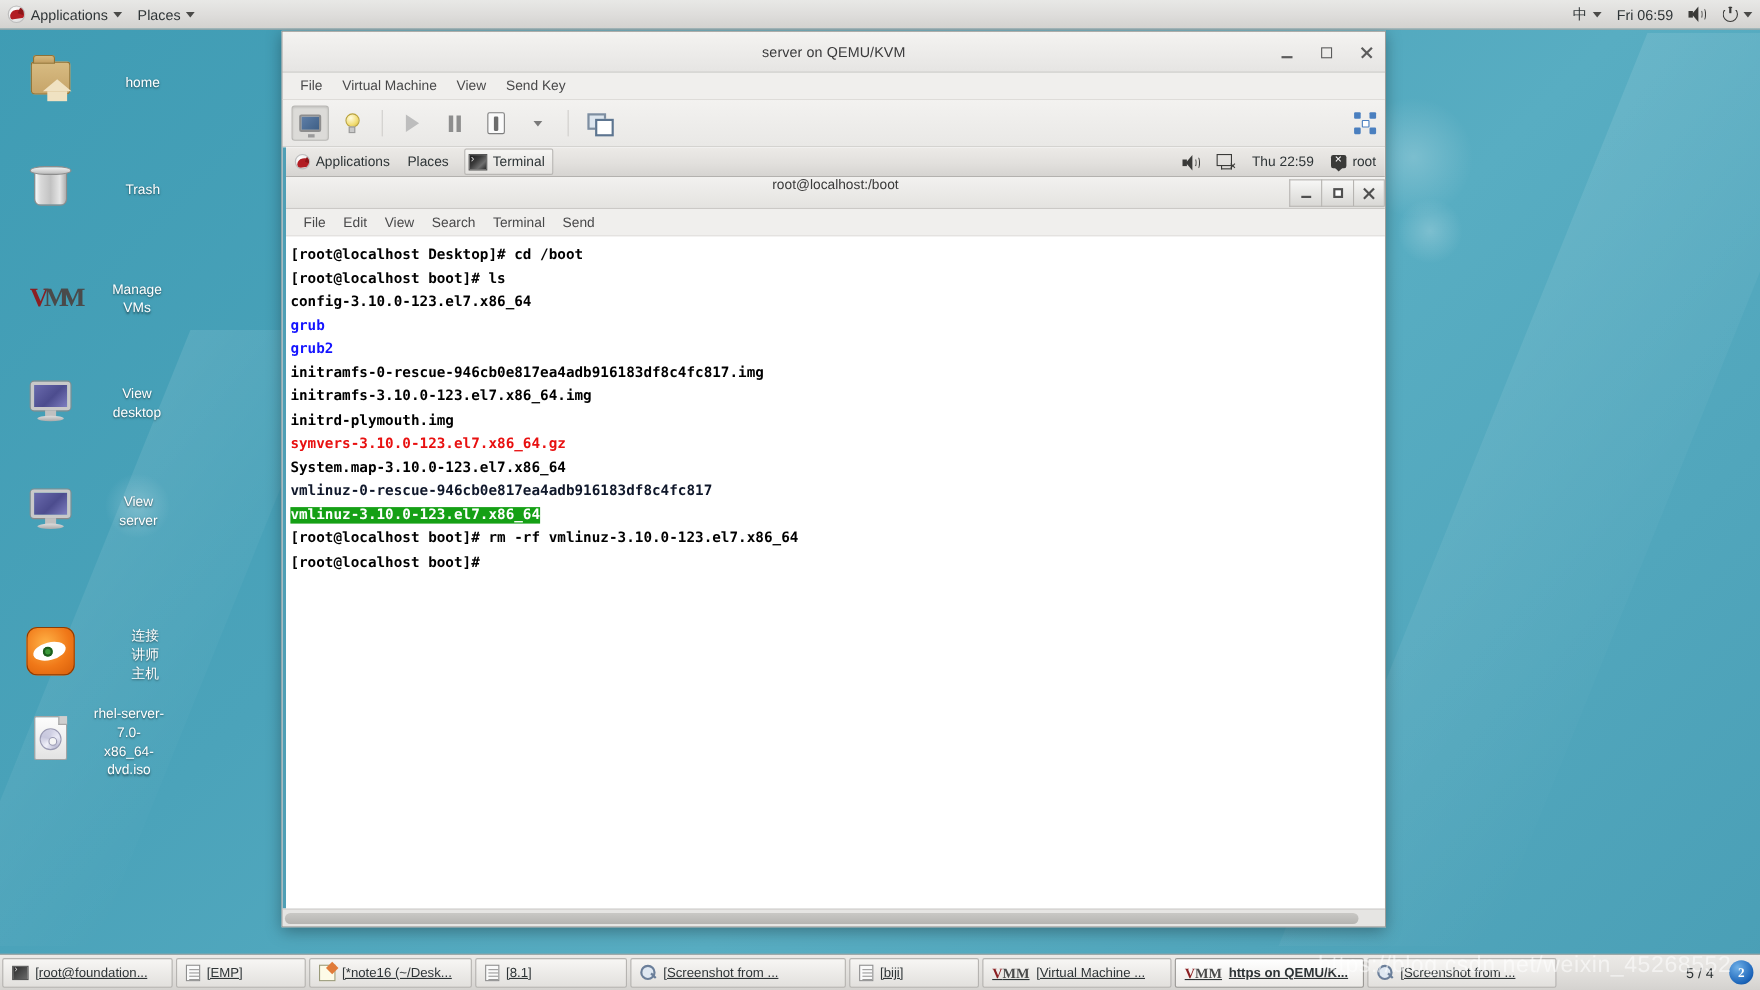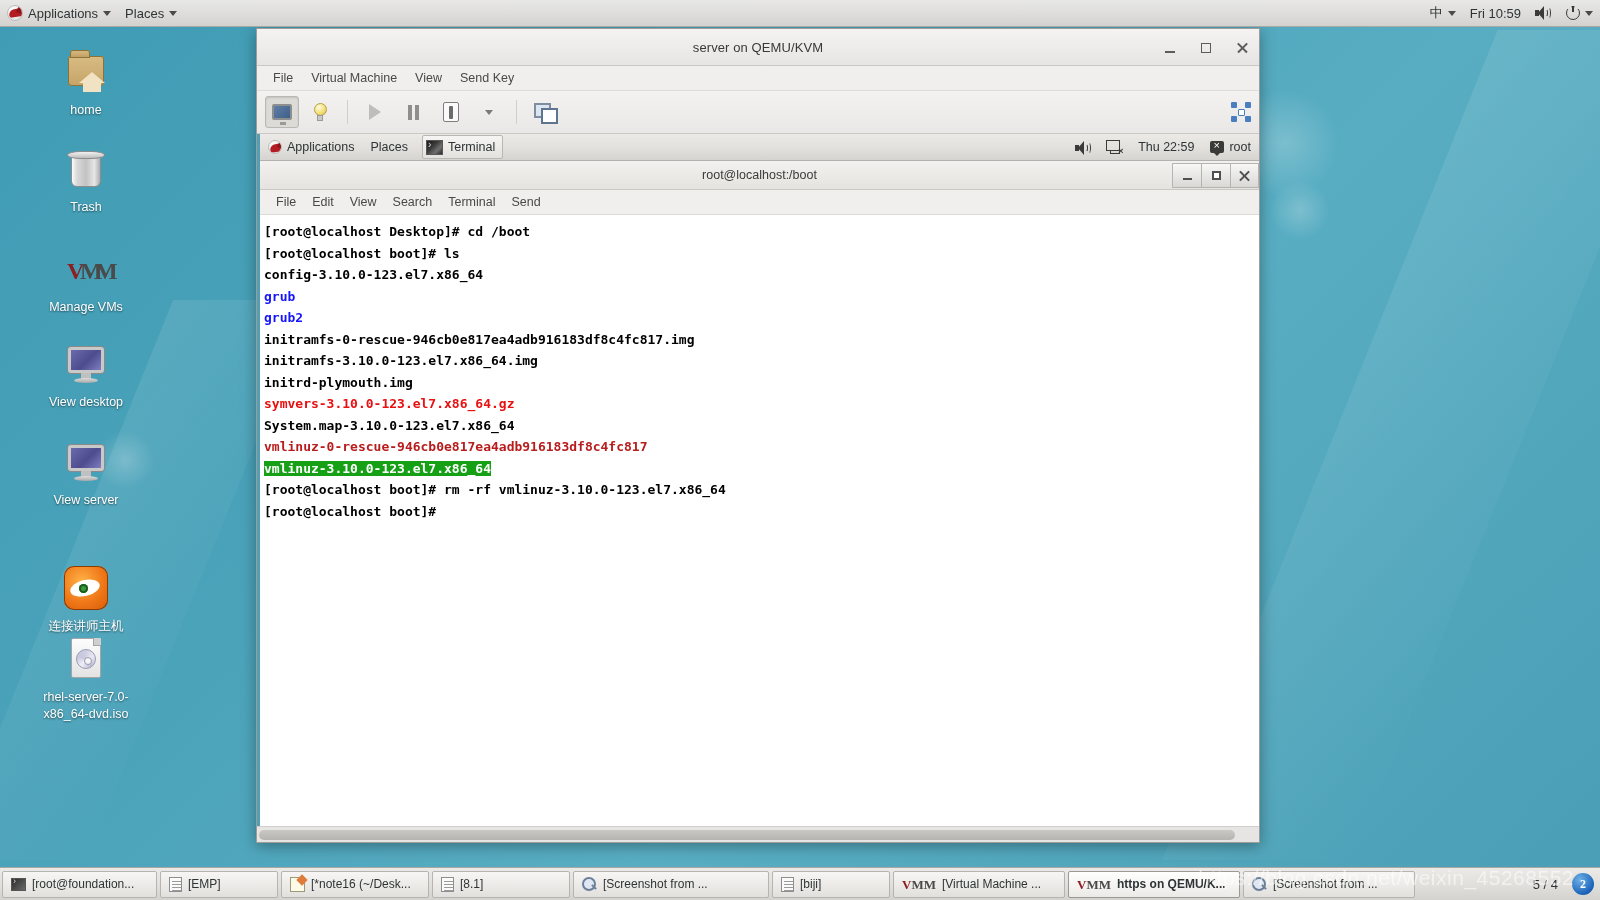--- a/index.html
+++ b/index.html
@@ -80,22 +80,22 @@
     clip-path: polygon(0 22%, 38% 22%, 38% 0, 62% 0, 62% 22%, 100% 22%, 100% 100%, 0 100%);
   }
   .power-ic::after {
     content: ""; position: absolute; left: 5.1px; top: -3px;
     width: 1.8px; height: 8px; background: #3a3a38;
   }
 
   
   .desk-icon {
     position: absolute; width: 128px; left: 22px;
-    display: flex; flex-direction: column; align-items: center;
-    text-align: center; cursor: default;
+    display: flex; flex-direction: row; align-items: center;
+    text-align: center; cursor: default; gap: 44px;
   }
   .desk-icon .glyph { width: 48px; height: 48px; position: relative; }
   .desk-icon .lbl {
     margin-top: 6px; font-size: 12.5px; color: #ffffff; line-height: 1.35;
     text-shadow: 0 1px 2px rgba(0,0,0,0.55);
     word-wrap: break-word; max-width: 118px;
   }
 
   
   .ic-home { background: #c9a96b; border-radius: 3px 3px 4px 4px;
@@ -295,21 +295,21 @@
 
   
   #term-window {
     position:absolute; left: 0px; top: 27px; right: 0; bottom: 0;
     display:flex; flex-direction:column; background:#f0efed;
   }
   #term-titlebar {
     height: 29px; flex:0 0 29px; position:relative;
     background: linear-gradient(to bottom,#f2f1ef 0%,#e4e3e0 100%);
     border-bottom:1px solid #cbc9c6;
-    display:flex;align-items:center;
+    display:flex;
   }
   #term-title { flex:1; text-align:center; font-size:12.5px; color:#3a3a3a; }
   .term-btns { position:absolute; right:0; top:2px; display:flex; }
   .term-btn {
     width:29px;height:25px; display:flex;align-items:center;justify-content:center;
     background: linear-gradient(to bottom,#f7f7f6,#d9d8d5);
     border:1px solid #b6b4b1; border-right:none;
   }
   .term-btn:last-child { border-right:1px solid #b6b4b1; }
   .term-btn .m{width:9px;height:2px;background:#4f4f4f;margin-top:7px;}
@@ -326,37 +326,37 @@
 
   #term-body {
     flex: 1; background:#ffffff; padding: 6px 0 0 4px;
     font-family: "DejaVu Sans Mono","Liberation Mono", monospace;
     font-size: 13px; line-height: 21.5px; font-weight: bold;
     color: #000000; overflow: hidden; white-space: pre;
   }
   .t-white { color:#000000; }
   .t-blue  { color:#1414ff; }
   .t-red   { color:#e81010; }
-  .t-green { color:#b91c1c; }
+  .t-green { color:#0f172a; }
   .t-hl    { color:#ffffff; background:#15a015; }
 
   
   #host-taskbar {
     position:absolute; left:0; bottom:0; width:1600px; height:33px;
     background: linear-gradient(to bottom,#eceae7 0%,#e1dfdc 55%,#d4d2cf 100%);
     border-top: 1px solid #a9a7a4;
     display:flex; align-items:center; padding: 0 2px; gap:3px;
     z-index: 40; font-size:12px; color:#2e3436;
   }
   .tsk {
     display:flex; align-items:center; gap:6px;
     height:27px; padding:0 8px; min-width:0;
     background: linear-gradient(to bottom,#f7f6f4,#e2e0dd);
     border:1px solid #b6b4b1; border-radius:2px;
-    overflow:hidden; white-space:nowrap;
+    overflow:hidden; white-space:nowrap;text-decoration:underline;
   }
   .tsk.active {
     background: linear-gradient(to bottom,#ffffff,#eceae7);
     border-color:#9b9996; font-weight:bold;
   }
   .tsk .lbl { overflow:hidden; text-overflow:ellipsis; }
   .ic-term-sm { width:15px;height:13px;background:linear-gradient(135deg,#2b2b2b,#6a6a6a);border:1px solid #555;position:relative;flex:0 0 auto;}
   .ic-term-sm::after{content:"›";position:absolute;left:1px;top:-3px;color:#ddd;font-size:9px;}
   .ic-doc-sm { width:13px;height:15px;background:#fafafa;border:1px solid #8e8e8e;flex:0 0 auto;position:relative;}
   .ic-doc-sm::after{content:"";position:absolute;left:2px;top:3px;width:9px;height:1px;background:#9a9a9a;
@@ -406,21 +406,21 @@
   <div class="panel-item">
     <span>Places</span>
     <span class="caret-down"></span>
   </div>
 
   <div class="panel-item right">
     <span>中</span>
     <span class="caret-down"></span>
   </div>
   <div class="panel-item">
-    <span>Fri 10:59</span>
+    <span>Fri 06:59</span>
   </div>
   <div class="panel-item">
     <span class="speaker-ic">
       <i class="body"></i>
         <i class="cone"></i>
         <i class="w1"></i>
         <i class="w2"></i>
     </span>
   </div>
   <div class="panel-item">

